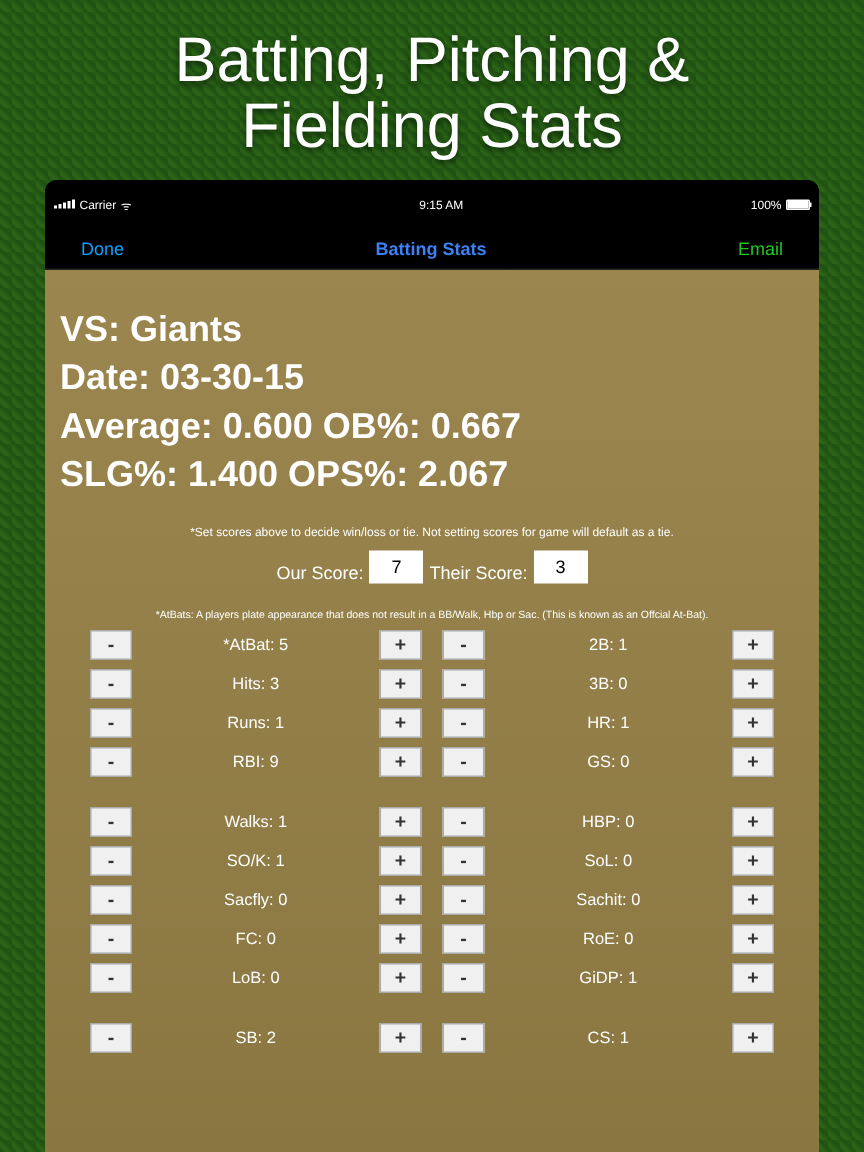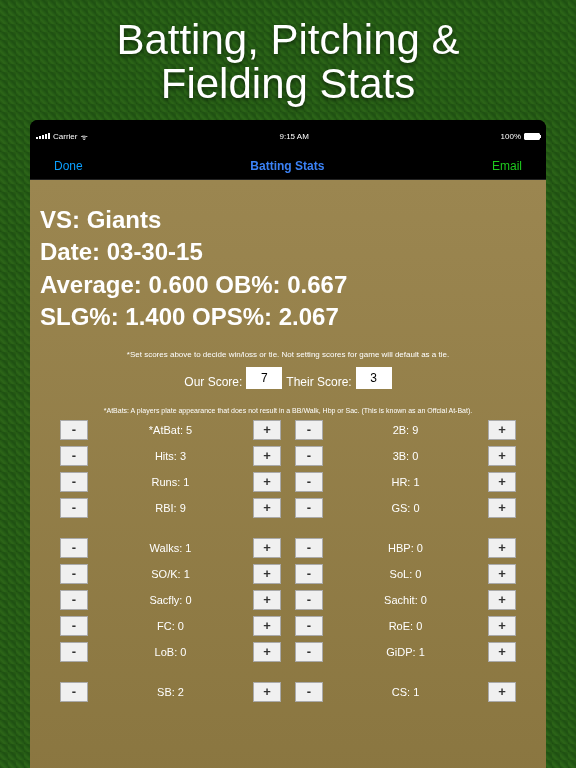--- a/index.html
+++ b/index.html
@@ -87,21 +87,21 @@
 
     <div class="grid" id="stats-grid">
         <div class="row">
           <div class="cell">
             <div class="btn">-</div>
             <div class="lbl">*AtBat: 5</div>
             <div class="btn">+</div>
           </div>
           <div class="cell">
             <div class="btn">-</div>
-            <div class="lbl">2B: 9</div>
+            <div class="lbl">2B: 1</div>
             <div class="btn">+</div>
           </div>
         </div>
         <div class="row">
           <div class="cell">
             <div class="btn">-</div>
             <div class="lbl">Hits: 3</div>
             <div class="btn">+</div>
           </div>
           <div class="cell">

